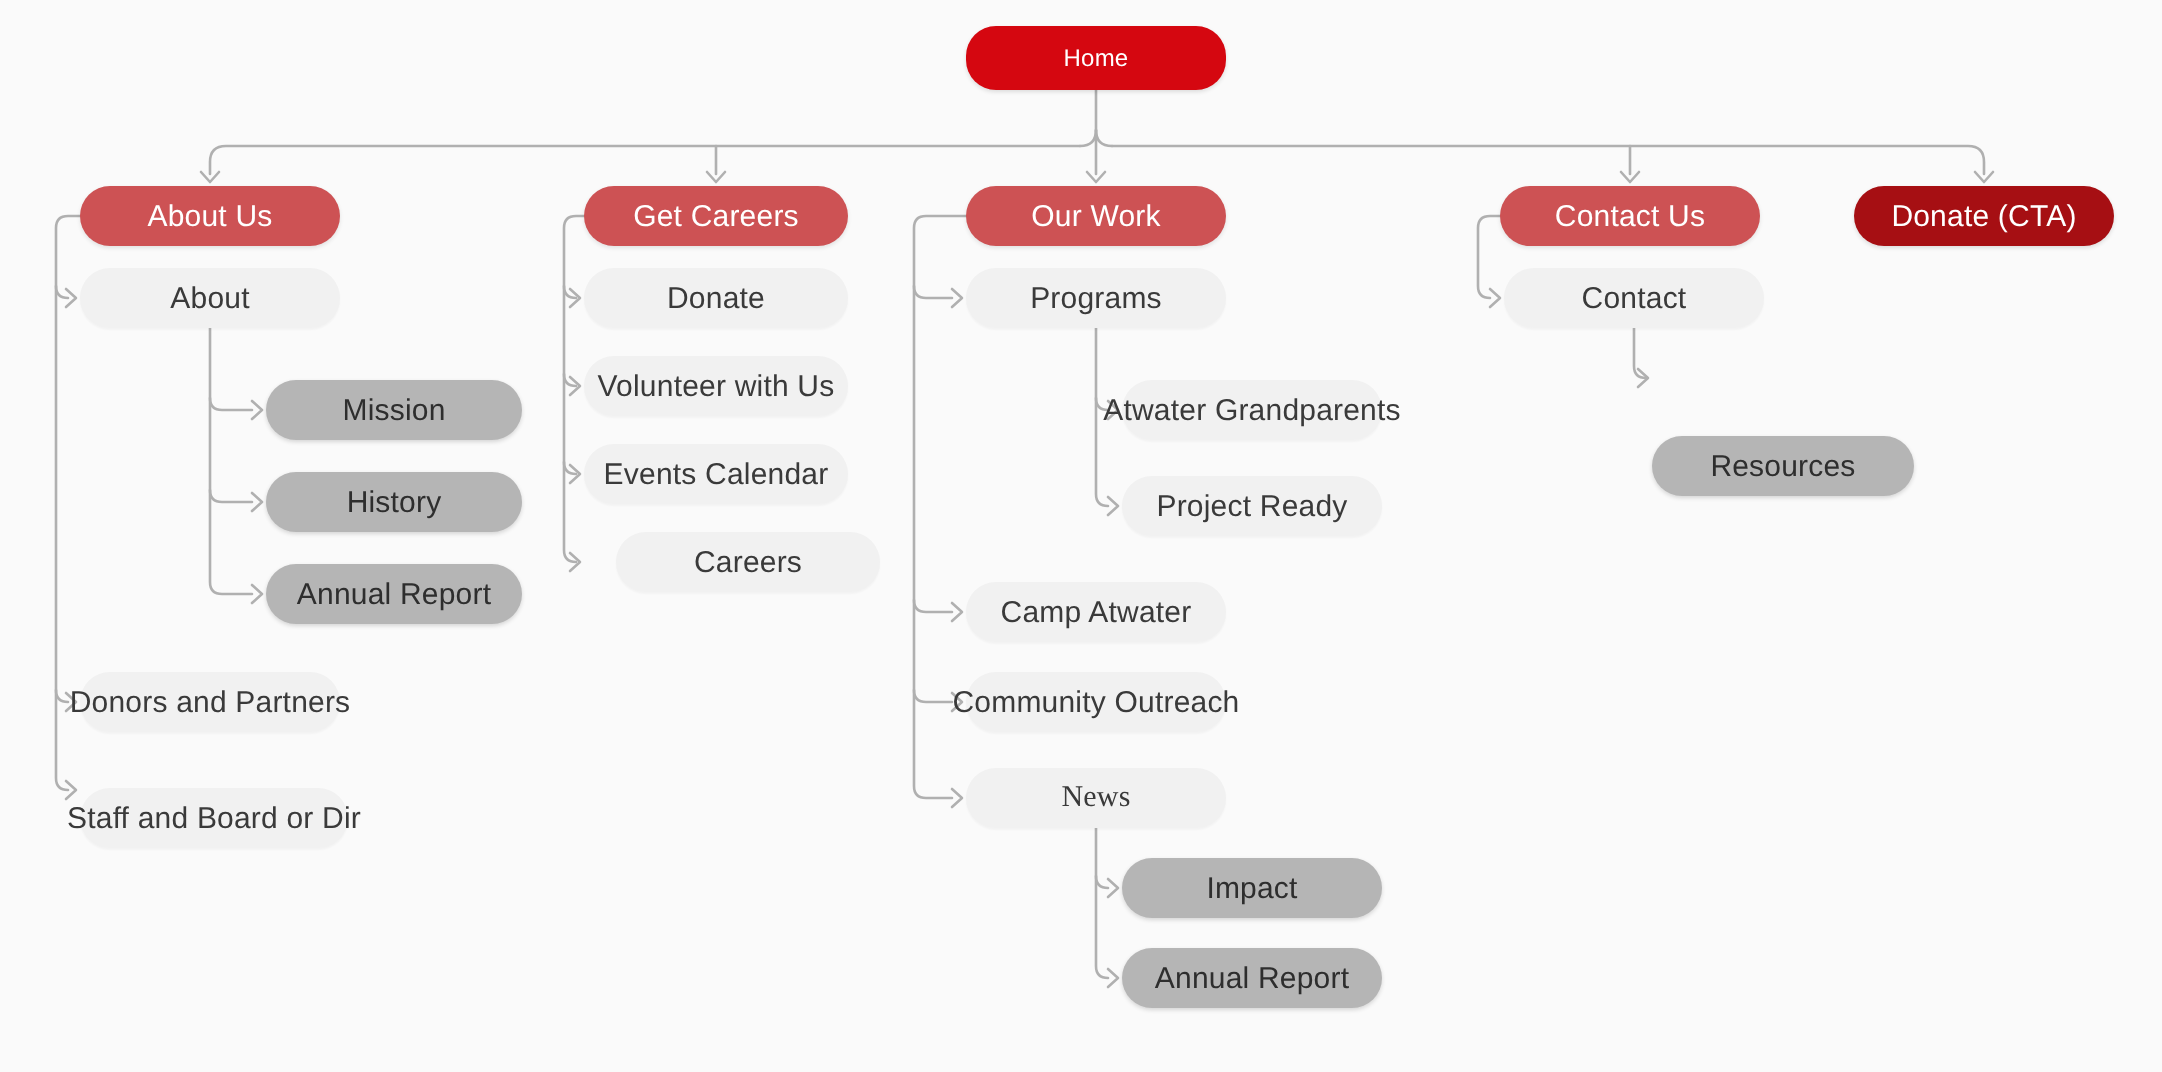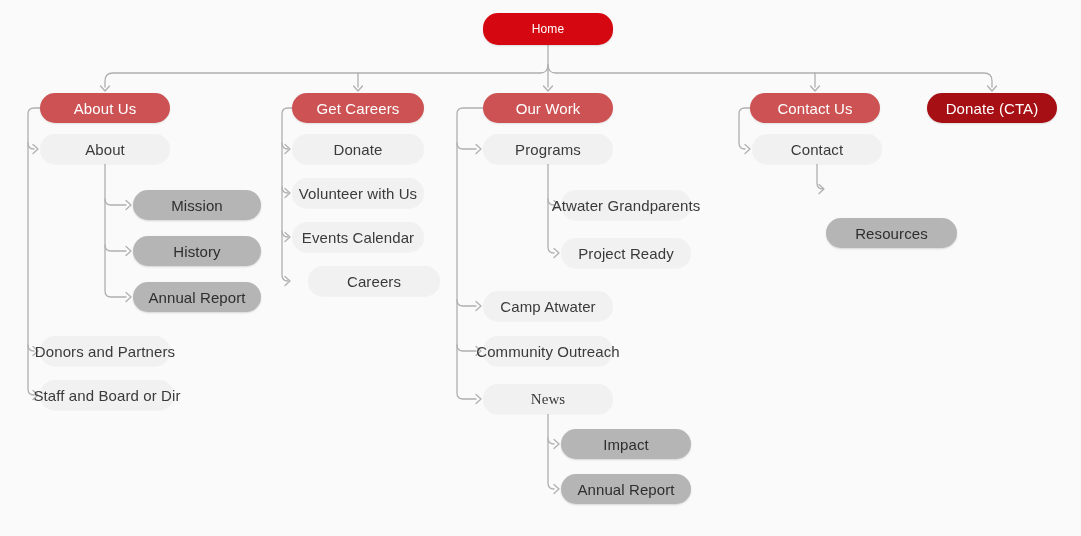--- a/index.html
+++ b/index.html
@@ -89,21 +89,21 @@
       <div class="pill section" style="left: 40px; top: 93px; width: 130px; height: 30px;">About Us</div>
       <div class="pill section" style="left: 292px; top: 93px; width: 132px; height: 30px;">Get Careers</div>
       <div class="pill section" style="left: 483px; top: 93px; width: 130px; height: 30px;">Our Work</div>
       <div class="pill section" style="left: 750px; top: 93px; width: 130px; height: 30px;">Contact Us</div>
       <div class="pill cta" style="left: 927px; top: 93px; width: 130px; height: 30px;">Donate (CTA)</div>
       <div class="pill page" style="left: 40px; top: 134px; width: 130px; height: 30px;">About</div>
       <div class="pill subpage" style="left: 133px; top: 190px; width: 128px; height: 30px;">Mission</div>
       <div class="pill subpage" style="left: 133px; top: 236px; width: 128px; height: 30px;">History</div>
       <div class="pill subpage" style="left: 133px; top: 282px; width: 128px; height: 30px;">Annual Report</div>
       <div class="pill page" style="left: 40px; top: 336px; width: 130px; height: 30px;">Donors and Partners</div>
-      <div class="pill page" style="left: 40px; top: 380px; width: 134px; height: 30px;">Staff and Board or Dir</div>
+      <div class="pill page" style="left: 40px; top: 394px; width: 134px; height: 30px;">Staff and Board or Dir</div>
       <div class="pill page" style="left: 292px; top: 134px; width: 132px; height: 30px;">Donate</div>
       <div class="pill page" style="left: 292px; top: 178px; width: 132px; height: 30px;">Volunteer with Us</div>
       <div class="pill page" style="left: 292px; top: 222px; width: 132px; height: 30px;">Events Calendar</div>
       <div class="pill page" style="left: 308px; top: 266px; width: 132px; height: 30px;">Careers</div>
       <div class="pill page" style="left: 483px; top: 134px; width: 130px; height: 30px;">Programs</div>
       <div class="pill page" style="left: 561px; top: 190px; width: 130px; height: 30px;">Atwater Grandparents</div>
       <div class="pill page" style="left: 561px; top: 238px; width: 130px; height: 30px;">Project Ready</div>
       <div class="pill page" style="left: 483px; top: 291px; width: 130px; height: 30px;">Camp Atwater</div>
       <div class="pill page" style="left: 483px; top: 336px; width: 130px; height: 30px;">Community Outreach</div>
       <div class="pill page" style="left: 483px; top: 384px; width: 130px; height: 30px; font-family: Liberation Serif, serif;">News</div>

